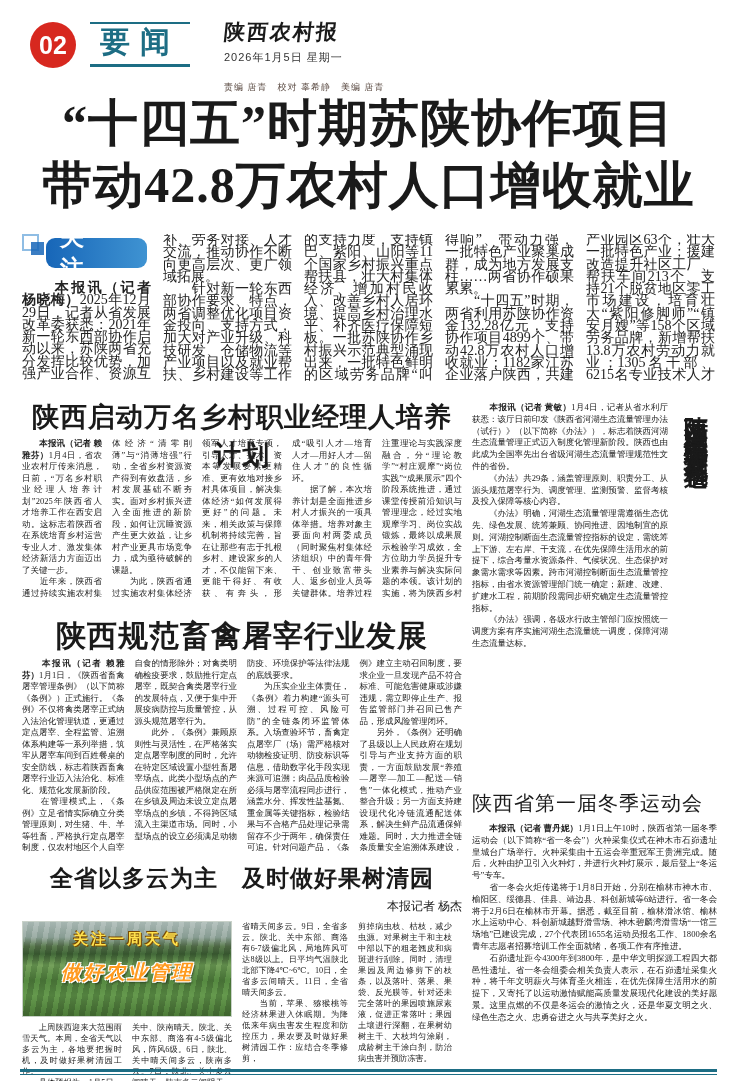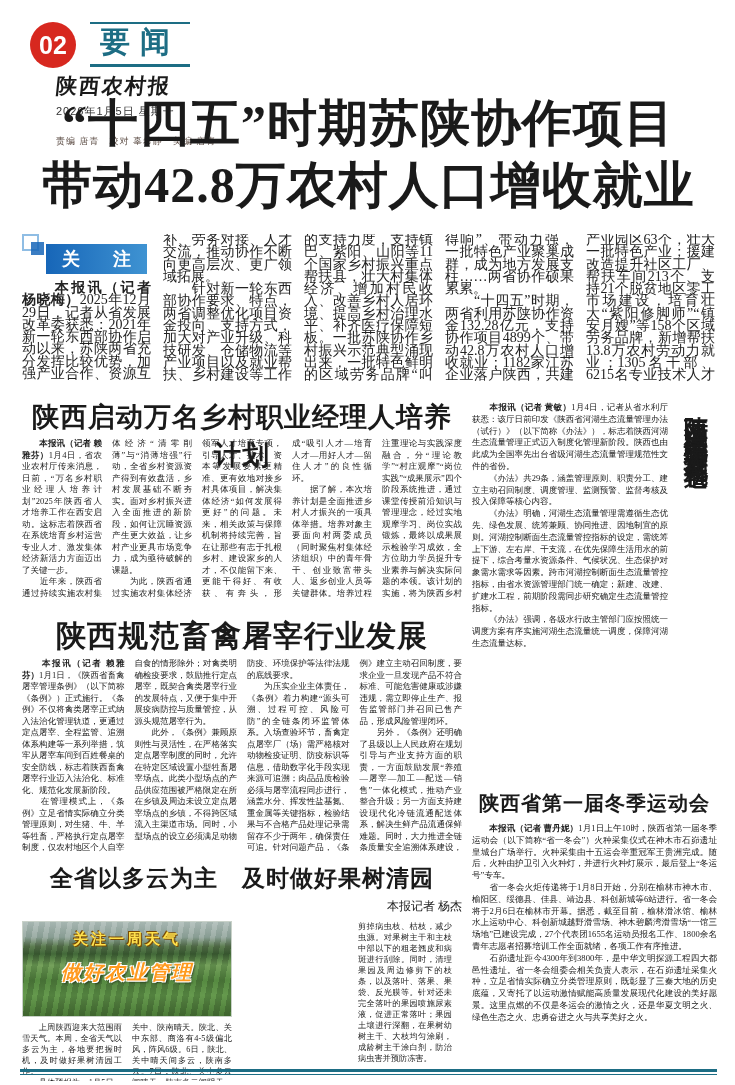--- a/index.html
+++ b/index.html
@@ -5,21 +5,21 @@
   :root{
     --c-teal:#1d6d84; --c-red:#d7281f; --c-tag_blue:#1766b8; --c-tag_light:#8fbde4;
     --c-ink:#1a1a1a;
   }
   *{margin:0;padding:0;box-sizing:border-box;}
   html,body{background:#e8e8e6;}
   body{font-family:"Liberation Serif","DejaVu Serif",serif;color:var(--c-ink);}
   .page{width:735px;height:1085px;background:#fff;margin:0 auto;position:relative;
         padding:14px 20px 0 22px;overflow:hidden;box-shadow:0 0 6px rgba(0,0,0,.25);}
   
-  .hdr{display:flex;align-items:flex-start;height:62px;flex-direction:column;}
+  .hdr{display:flex;align-items:flex-start;height:62px;}
   .hdr-left{display:flex;align-items:center;margin-left:8px;}
   .page-circle{width:46px;height:46px;border-radius:50%;background:var(--c-red);color:#fff;
      font-family:"Liberation Sans","DejaVu Sans",sans-serif;font-weight:bold;font-size:25px;
      display:flex;align-items:center;justify-content:center;margin-top:8px;}
   .section-wrap{margin-left:14px;margin-top:6px;border-top:2px solid var(--c-teal);
      border-bottom:3px solid var(--c-teal);padding:3px 10px 7px;}
   .section-title{color:var(--c-teal);font-size:30px;font-weight:bold;letter-spacing:10px;line-height:1;}
   .hdr-right{margin-left:34px;padding-top:4px;font-family:"Liberation Sans","DejaVu Sans",sans-serif;}
   .masthead{font-size:21px;font-weight:900;transform:skewX(-6deg);letter-spacing:2px;
      font-family:"Liberation Serif","DejaVu Serif",serif;}
@@ -29,43 +29,43 @@
   .headline{text-align:center;margin-top:16px;height:134px;}
   .headline div{font-size:50px;font-weight:bold;line-height:62px;letter-spacing:1px;}
   
   .para,.lead-p{font-size:14px;line-height:12.3px;text-align:justify;color:#222;}
   .lead-p b{font-weight:bold;}
   
   .top-art{margin-top:8px;height:158px;column-count:5;column-gap:12px;overflow:hidden;}
   .tag-wrap{position:relative;height:44px;margin-bottom:4px;}
   .tag-sq1{position:absolute;left:0;top:0;width:17px;height:17px;border:2px solid var(--c-tag_light);}
   .tag-sq2{position:absolute;left:9px;top:8px;width:13px;height:13px;background:var(--c-tag_blue);opacity:.85;}
-  .tag-banner{position:absolute;left:24px;top:10px;right:4px;height:30px;
+  .tag-banner{position:absolute;left:24px;top:4px;right:4px;height:30px;
      background:linear-gradient(90deg,var(--c-tag_blue),#3f93d2);color:#fff;font-weight:bold;
-     font-size:18px;letter-spacing:14px;display:flex;align-items:center;justify-content:center;
-     padding-left:14px;font-family:"Liberation Sans","DejaVu Sans",sans-serif;}
+     font-size:24px;letter-spacing:14px;display:flex;align-items:center;justify-content:center;
+     padding-left:14px;font-family:"Liberation Sans","DejaVu Sans",sans-serif;border-radius:9px;}
   
   .mid{display:flex;margin-top:6px;}
   .col-left{width:440px;flex:none;}
   .col-right{width:245px;flex:none;margin-left:10px;}
   .art-title{font-weight:bold;text-align:center;letter-spacing:1px;}
   .a2-title{font-size:27px;height:40px;line-height:38px;}
   .a2-body{height:172px;column-count:5;column-gap:10px;overflow:hidden;}
   .a2-body .para,.a2-body .lead-p,.a3-body .para,.a3-body .lead-p{font-size:8.5px;line-height:11.5px;}
   .a3-title{font-size:30px;height:44px;line-height:44px;margin-top:4px;}
   .a3-body{height:198px;column-count:4;column-gap:10px;overflow:hidden;}
   
   .river{display:flex;height:382px;}
   .river-text{width:196px;overflow:hidden;padding-top:4px;}
   .river-text .para,.river-text .lead-p{font-size:8.5px;line-height:11.8px;}
   .river-title{width:42px;margin-left:7px;writing-mode:vertical-rl;text-orientation:upright;
      font-size:24px;font-weight:bold;letter-spacing:3px;line-height:42px;text-align:left;}
   
   .fire{margin-top:10px;}
-  .fire-t1,.fire-t2{font-size:20px;font-weight:bold;text-align:center;line-height:27px;letter-spacing:1px;}
+  .fire-t1,.fire-t2{font-size:20px;font-weight:normal;text-align:left;line-height:27px;letter-spacing:1px;}
   .fire-body{margin-top:6px;height:206px;overflow:hidden;}
   .fire-body .para,.fire-body .lead-p{font-size:8.6px;line-height:11.8px;}
   
   .weather{margin-top:8px;}
   .w-title{font-size:23px;font-weight:bold;text-align:center;letter-spacing:1px;line-height:30px;}
   .w-byline{font-size:12px;text-align:right;margin:4px 0 6px;color:#222;}
   .w-grid{display:grid;grid-template-columns:100px 100px 106px 94px;column-gap:10px;
      grid-template-rows:96px auto;row-gap:5px;height:160px;overflow:hidden;}
   .w-photo{grid-column:1/3;grid-row:1;position:relative;overflow:hidden;border:1px solid #c9d2c9;
      background:
@@ -156,46 +156,50 @@
             <div class="w-cap1">关注一周天气</div>
             <div class="w-cap2">做好农业管理</div>
           </div>
           <div class="w-chunk w-a">
               <p class="para">　　上周陕西迎来大范围雨雪天气。本周，全省天气以多云为主，各地要把握时机，及时做好果树清园工作。</p>
               <p class="para">　　具体预报为，1月5日，陕北北部多云间阴天，局地有分散性小雪。陕北南部、</p>
             </div>
           <div class="w-chunk w-b">
               <p class="para">关中、陕南晴天。陕北、关中东部、商洛有4-5级偏北风，阵风6级。6日，陕北、关中晴天间多云，陕南多云。7日，陕北、关中多云间晴天，陕南多云间阴天。陕北、关中北部有5-6级偏北风。8日，全</p>
             </div>
+          <div class="w-chunk w-c">
+              <p class="para">省晴天间多云。9日，全省多云。陕北、关中东部、商洛有6-7级偏北风，局地阵风可达8级以上。日平均气温陕北北部下降4℃~6℃。10日，全省多云间晴天。11日，全省晴天间多云。</p>
+              <p class="para">　　当前，苹果、猕猴桃等经济林果进入休眠期。为降低来年病虫害发生程度和防控压力，果农要及时做好果树清园工作：应结合冬季修剪，</p>
+            </div>
           <div class="w-chunk w-d">
               <p class="para">剪掉病虫枝、枯枝，减少虫源。对果树主干和主枝中部以下的粗老翘皮和病斑进行刮除。同时，清理果园及周边修剪下的枝条，以及落叶、落果、果袋、反光膜等。针对还未完全落叶的果园喷施尿素液，促进正常落叶；果园土壤进行深翻，在果树幼树主干、大枝均匀涂刷，成龄树主干涂白剂，防治病虫害并预防冻害。</p>
             </div>
         </div>
       </div>
 
     </div>
 
     <div class="col-right">
 
       <div class="river">
         <div class="river-text">
           <p class="lead-p"><b>　　本报讯（记者 黄敏）</b><span>1月4日，记者从省水利厅获悉：该厅日前印发《陕西省河湖生态流量管理办法（试行）》（以下简称《办法》），标志着陕西河湖生态流量管理正式迈入制度化管理新阶段。陕西也由此成为全国率先出台省级河湖生态流量管理规范性文件的省份。</span></p>
-        <p class="para">　　《办法》共29条，涵盖管理原则、职责分工、建立主动召回制度、调度管理、监测预警、监督考核及投入保障等核心内容。</p>
+        <p class="para">　　《办法》共29条，涵盖管理原则、职责分工、从源头规范屠宰行为、调度管理、监测预警、监督考核及投入保障等核心内容。</p>
             <p class="para">　　《办法》明确，河湖生态流量管理需遵循生态优先、绿色发展、统筹兼顾、协同推进、因地制宜的原则。河湖控制断面生态流量管控指标的设定，需统筹上下游、左右岸、干支流，在优先保障生活用水的前提下，综合考量水资源条件、气候状况、生态保护对象需水需求等因素。跨市河湖控制断面生态流量管控指标，由省水资源管理部门统一确定；新建、改建、扩建水工程，前期阶段需同步研究确定生态流量管控指标。</p>
             <p class="para">　　《办法》强调，各级水行政主管部门应按照统一调度方案有序实施河湖生态流量统一调度，保障河湖生态流量达标。</p>
           </div>
         <div class="river-title">陕西河湖生态流量管理迈入制度化轨道</div>
       </div>
 
       <div class="fire">
         <div class="fire-t1">陕西省第一届冬季运动会</div>
         <div class="fire-body">
           <p class="lead-p"><b>　　本报讯（记者 曹丹妮）</b><span>1月1日上午10时，陕西省第一届冬季运动会（以下简称“省一冬会”）火种采集仪式在神木市石峁遗址皇城台广场举行。火种采集由十五运会举重冠军王贵洲完成。随后，火种由护卫引入火种灯，并进行火种灯展示，最后登上“冬运号”专车。</span></p>
         <p class="para">　　省一冬会火炬传递将于1月8日开始，分别在榆林市神木市、榆阳区、绥德县、佳县、靖边县、科创新城等6站进行。省一冬会将于2月6日在榆林市开幕。据悉，截至目前，榆林滑冰馆、榆林水上运动中心、科创新城越野滑雪场、神木碧麟湾滑雪场“一馆三场地”已建设完成，27个代表团1655名运动员报名工作、1800余名青年志愿者招募培训工作全面就绪，各项工作有序推进。</p>
-            <p class="para">　　石峁遗址距今4300年到3800年，是中华文明探源工程四大都邑性遗址。省一冬会组委会相关负责人表示，在石峁遗址采集火种，立足省情实际确立分类管理原则，既彰显了三秦大地的历史底蕴，又寄托了以运动激情赋能高质量发展现代化建设的美好愿景。这里点燃的不仅是冬运会的激情之火，还是华夏文明之火、绿色生态之火、忠勇奋进之火与共享美好之火。</p>
+            <p class="para">　　石峁遗址距今4300年到3800年，是中华文明探源工程四大都邑性遗址。省一冬会组委会相关负责人表示，在石峁遗址采集火种，将千年文明薪火与体育圣火相连，在优先保障生活用水的前提下，又寄托了以运动激情赋能高质量发展现代化建设的美好愿景。这里点燃的不仅是冬运会的激情之火，还是华夏文明之火、绿色生态之火、忠勇奋进之火与共享美好之火。</p>
           </div>
       </div>
 
     </div>
   </div>
 
   <div class="foot-rule"></div>
 </div>
 
 </body></html>

